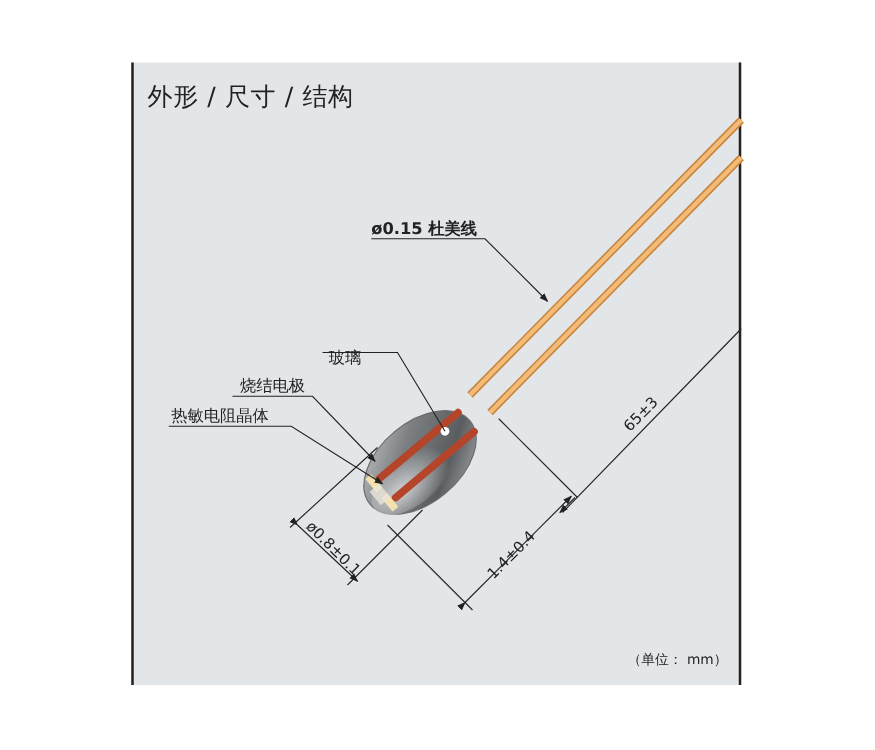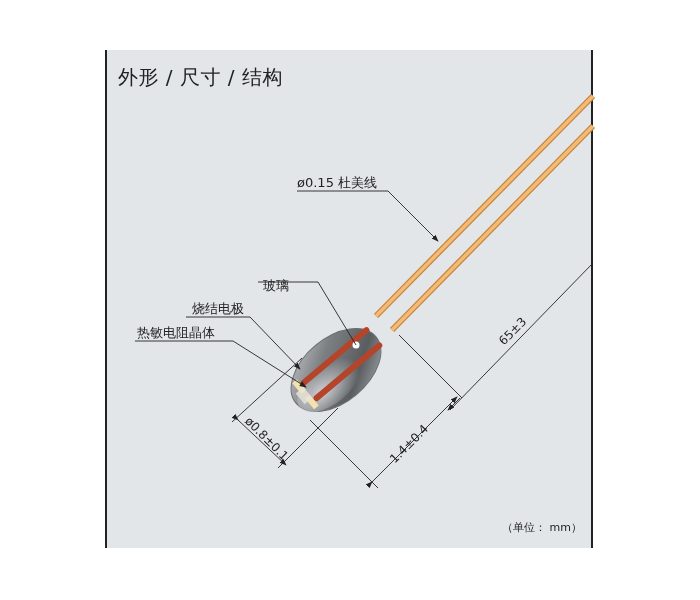--- a/index.html
+++ b/index.html
@@ -74,21 +74,21 @@
 
     <line x1="310" y1="420" x2="378" y2="488"></line>
     <line x1="399" y1="335" x2="462" y2="398"></line>
     <line x1="372" y1="482" x2="457" y2="397" marker-start="url(#arrow)" marker-end="url(#arrow)"></line>
 
     <line x1="450" y1="410" x2="593" y2="263"></line>
     <line x1="460" y1="398" x2="448" y2="410" marker-end="url(#arrow)"></line>
   </g>
 </svg>
 
-<div class="label" style="left:297px; top:174px;">ø0.15 杜美线</div>
+<div class="label" style="left:297px; top:174px;font-weight:bold;">ø0.15 杜美线</div>
 <div class="label" style="left:263px; top:277px;">玻璃</div>
 <div class="label" style="left:192px; top:300px;">烧结电极</div>
 <div class="label" style="left:137px; top:324px;">热敏电阻晶体</div>
 
 <div class="dim" style="left:252px; top:414px; transform: rotate(45deg);">ø0.8±0.1</div>
 <div class="dim" style="left:387px; top:456px; transform: rotate(-45deg);">1.4±0.4</div>
 <div class="dim" style="left:496px; top:338px; transform: rotate(-45deg);">65±3</div>
 
 <div class="unit">（单位： mm）</div>
 

